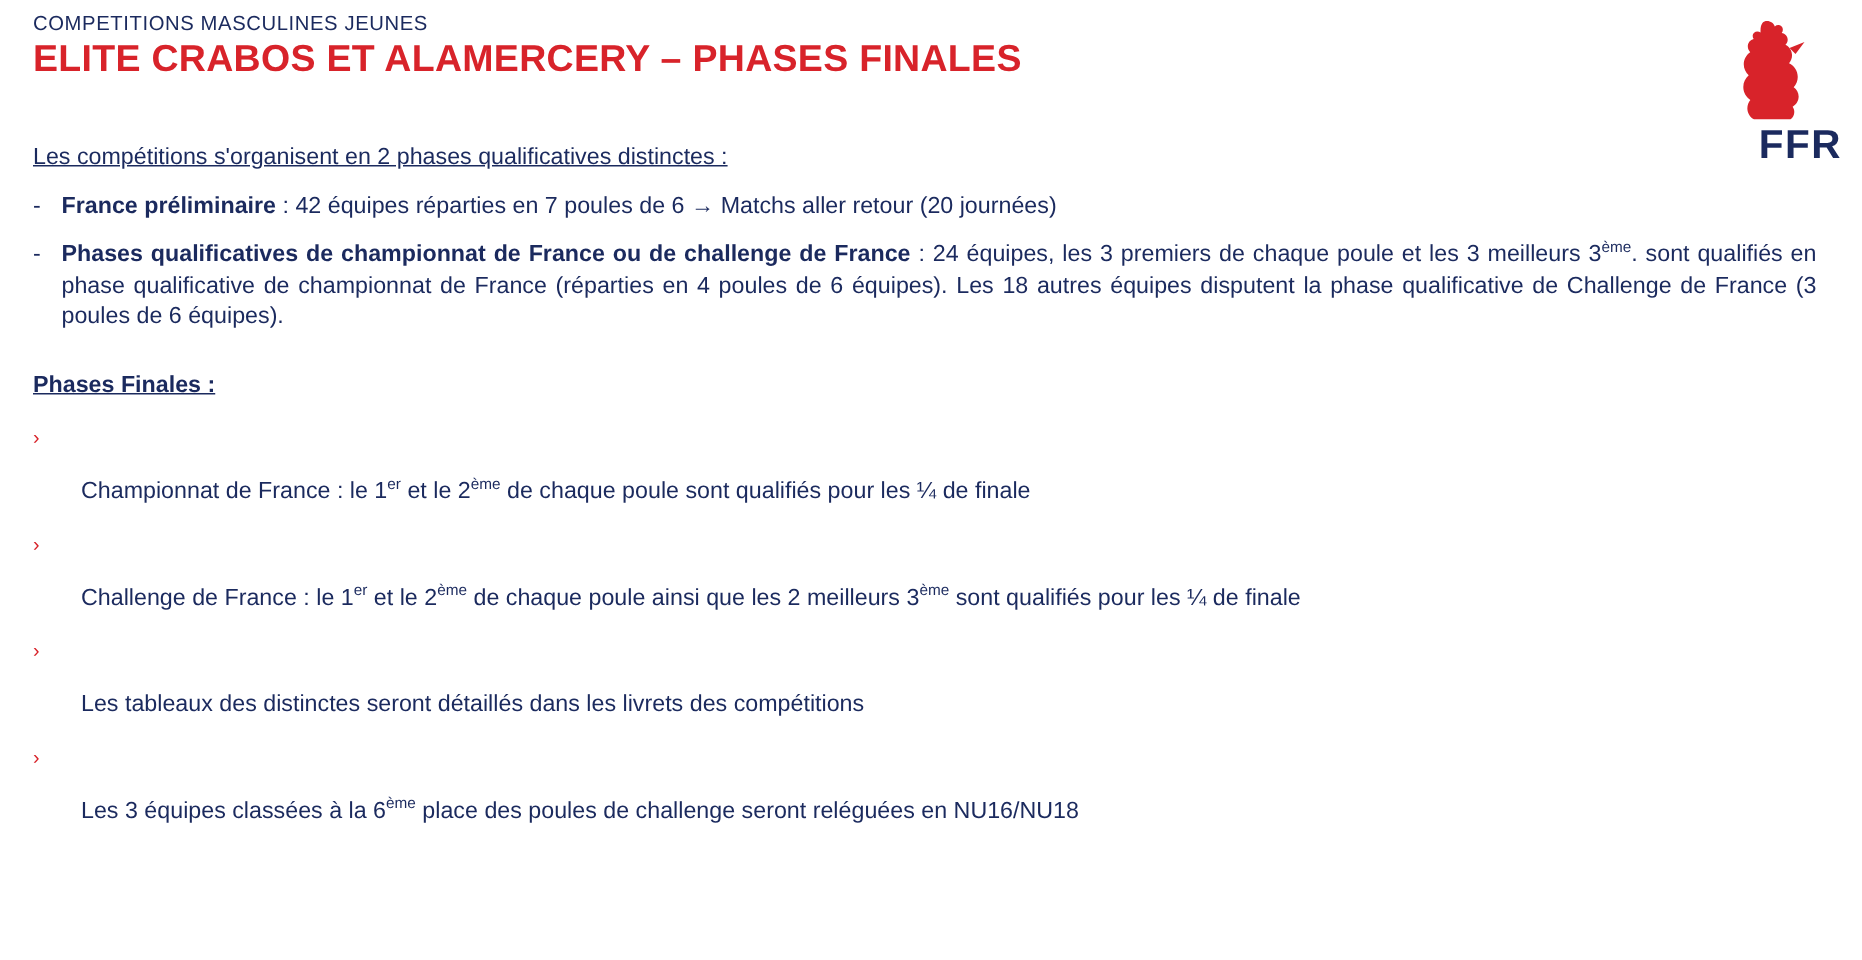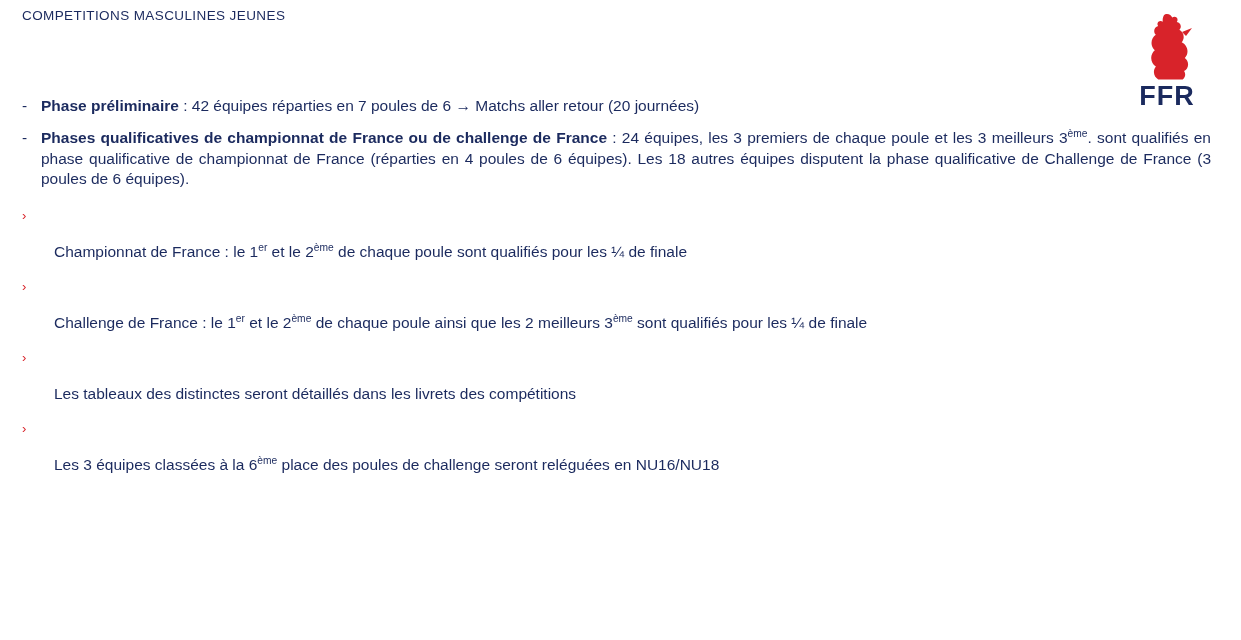--- a/index.html
+++ b/index.html
@@ -43,24 +43,24 @@
     color: #d8232a;
     margin: 0;
     letter-spacing: 0.2px;
     text-transform: uppercase;
   }
 
   
   .logo {
     position: absolute;
     top: 12px;
-    right: 24px;
+    right: 13px;
     width: 100px;
     height: 100px;
-    text-align: center;
+    text-align: right;
   }
   .logo svg {
     display: block;
     margin: 0 auto;
   }
   .logo-text {
     font-size: 27px;
     font-weight: bold;
     color: #1b2a5e;
     letter-spacing: 1px;
@@ -147,47 +147,50 @@
     margin-top: 12px;
   }
 </style>
 </head>
 <body>
 
 <div class="slide">
 
   <div class="header">
     <p class="eyebrow">COMPETITIONS MASCULINES JEUNES</p>
+    <h1 class="title">ELITE CRABOS ET ALAMERCERY – PHASES FINALES</h1>
   </div>
 
   <div class="logo">
     <span>
       <svg width="62" height="70" viewBox="0 0 62 70" aria-hidden="true">
         <g fill="#d8232a">
           <path d="M31 2 c2.5 0 4.5 1.6 5.2 3.6 1.3-1.1 3.2-1.2 4.4-.1 1.3 1.2 1.2 3.2 .2 4.5 2.3 .3 4 2.2 4 4.5 0 1.3-.6 2.5-1.5 3.3 2.6 1.3 4.4 4 4.4 7.1 0 2-.8 3.9-2 5.3 3.4 1.6 5.8 5.1 5.8 9.1 0 2.6-1 5-2.7 6.8 2 1.4 3.3 3.7 3.3 6.3 0 2.9-1.6 5.4-4 6.7 .7 1 1.1 2.2 1.1 3.5 0 2-1 3.8-2.5 4.9H22.3 c-2.6-1.4-4.4-4.2-4.4-7.4 0-2.1 .8-4.1 2-5.5-2.8-1.8-4.7-5-4.7-8.6 0-3.1 1.4-5.9 3.6-7.8-2-1.8-3.3-4.4-3.3-7.3 0-3.4 1.7-6.3 4.3-8.1-1-1-1.6-2.4-1.6-3.9 0-2.4 1.7-4.4 3.9-4.9-.9-1.3-.9-3.1 .3-4.2 1.2-1.1 3-1.1 4.3-.1C26.4 3.7 28.5 2 31 2z"></path>
           <path d="M46 20 l10-4-6 8z"></path>
         </g>
       </svg>
     </span>
     <div class="logo-text">FFR</div>
   </div>
 
   <div class="content">
 
+    <p class="lead">Les compétitions s'organisent en 2 phases qualificatives distinctes :</p>
 
     <div class="dash-item">
       <span class="dash-marker">-</span>
-      <span class="dash-text"><span class="b">Phase préliminaire</span><span> : 42 équipes réparties en 7 poules de 6 → Matchs aller retour (20 journées)</span></span>
+      <span class="dash-text"><span class="b">France préliminaire</span><span> : 42 équipes réparties en 7 poules de 6 → Matchs aller retour (20 journées)</span></span>
     </div>
 
     <div class="dash-item">
       <span class="dash-marker">-</span>
       <span class="dash-text"><span class="b">Phases qualificatives de championnat de France ou de challenge de France</span><span> : 24 équipes, les 3 premiers de chaque poule et les 3 meilleurs 3<sup>ème</sup>. sont qualifiés en phase qualificative de championnat de France (réparties en 4 poules de 6 équipes). Les 18 autres équipes disputent la phase qualificative de Challenge de France (3 poules de 6 équipes).</span></span>
     </div>
 
+    <p class="section-head">Phases Finales :</p>
 
     <ul class="chev-list">
       <li class="chev-item">
         <span class="chev">›</span>
         <span class="chev-text">Championnat de France : le 1<sup>er</sup> et le 2<sup>ème</sup> de chaque poule sont qualifiés pour les ¼ de finale</span>
       </li>
       <li class="chev-item">
         <span class="chev">›</span>
         <span class="chev-text">Challenge de France : le 1<sup>er</sup> et le 2<sup>ème</sup> de chaque poule ainsi que les 2 meilleurs 3<sup>ème</sup> sont qualifiés pour les ¼ de finale</span>
       </li>

